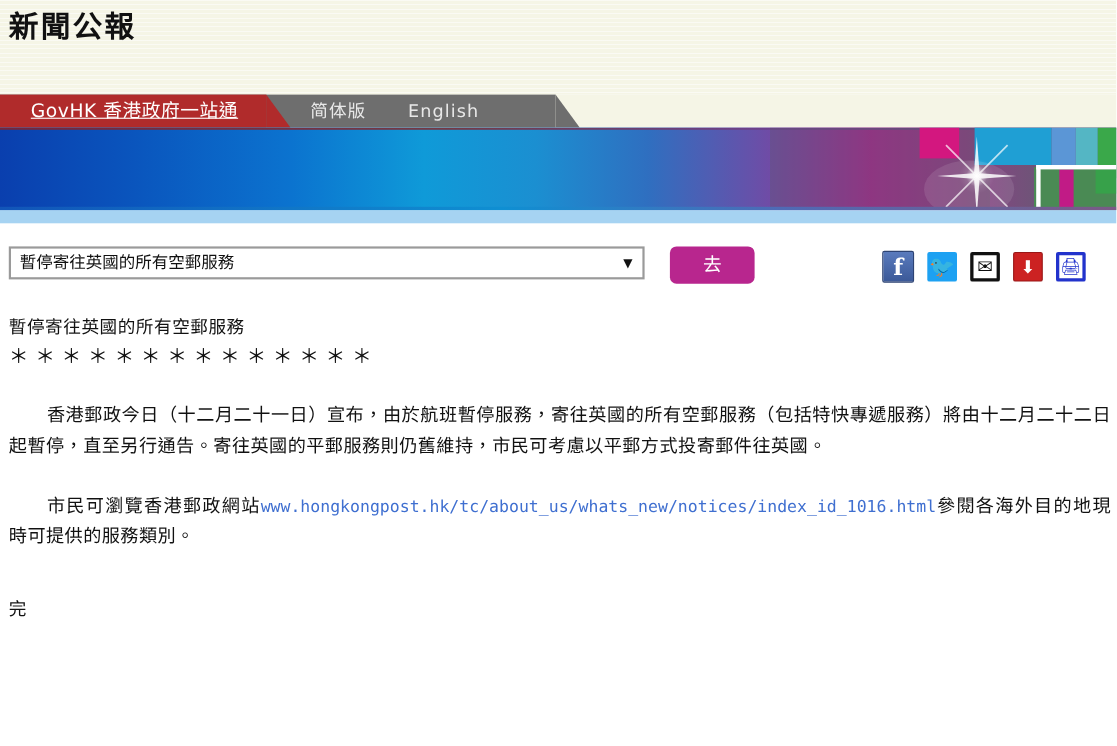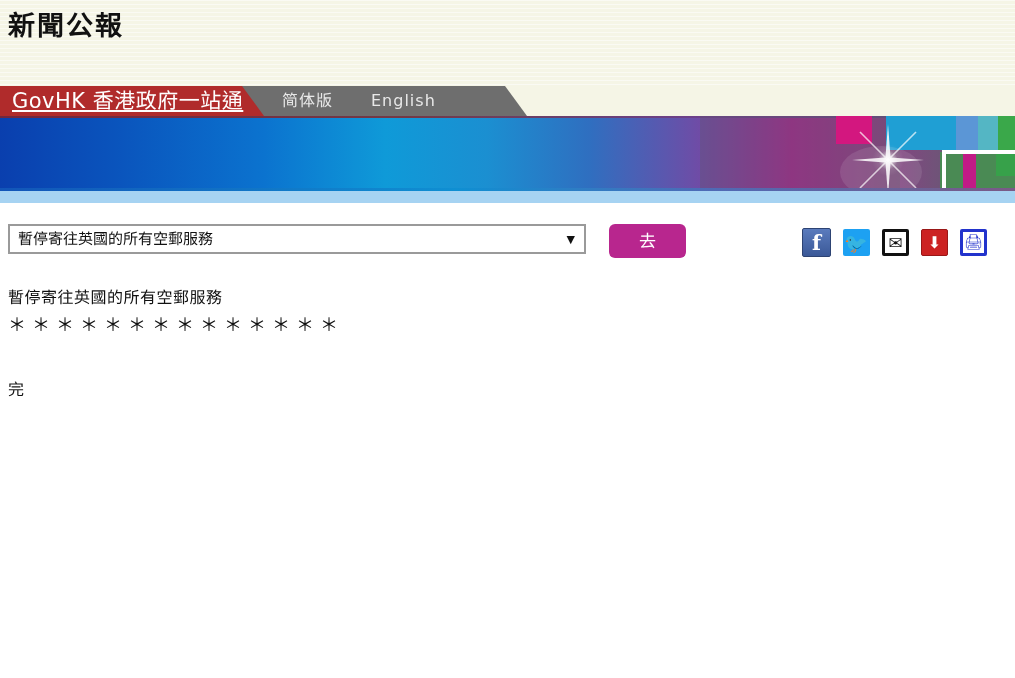--- a/index.html
+++ b/index.html
@@ -85,26 +85,26 @@
     left: 242px;
     top: 0;
     width: 0;
     height: 0;
     border-style: solid;
     border-width: 30px 0 0 22px;
     border-color: transparent transparent transparent #b02b2b;
   }
   .nav-govhk {
     position: absolute;
-    left: 12px;
+    left: 28px;
     top: 0;
     height: 30px;
     line-height: 30px;
     color: #ffffff;
-    font-size: 21px;
+    font-size: 17px;
     letter-spacing: 0.5px;
     white-space: nowrap;
     z-index: 5;
   }
   .nav-link {
     position: absolute;
     top: 0;
     height: 30px;
     line-height: 30px;
     color: #e8e8e8;
@@ -473,14 +473,16 @@
       <span class="glyph">⬇</span>
     </span>
   <span class="share-icon ic-print">
       <span class="glyph">🖨</span>
     </span>
 </div>
 
 <div class="article">
   <div class="art-title">暫停寄往英國的所有空郵服務</div>
   <div class="art-stars">＊＊＊＊＊＊＊＊＊＊＊＊＊＊</div>
+  <div class="art-para">香港郵政今日（十二月二十一日）宣布，由於航班暫停服務，寄往英國的所有空郵服務（包括特快專遞服務）將由十二月二十二日起暫停，直至另行通告。寄往英國的平郵服務則仍舊維持，市民可考慮以平郵方式投寄郵件往英國。</div>
+  <div class="art-para p2"><span>市民可瀏覽香港郵政網站</span><a class="art-link" href="#">www.hongkongpost.hk/tc/about_us/whats_new/notices/index_id_1016.html</a><span>參閱各海外目的地現時可提供的服務類別。</span></div>
   <div class="art-end">完</div>
 </div>
 
 </body></html>

